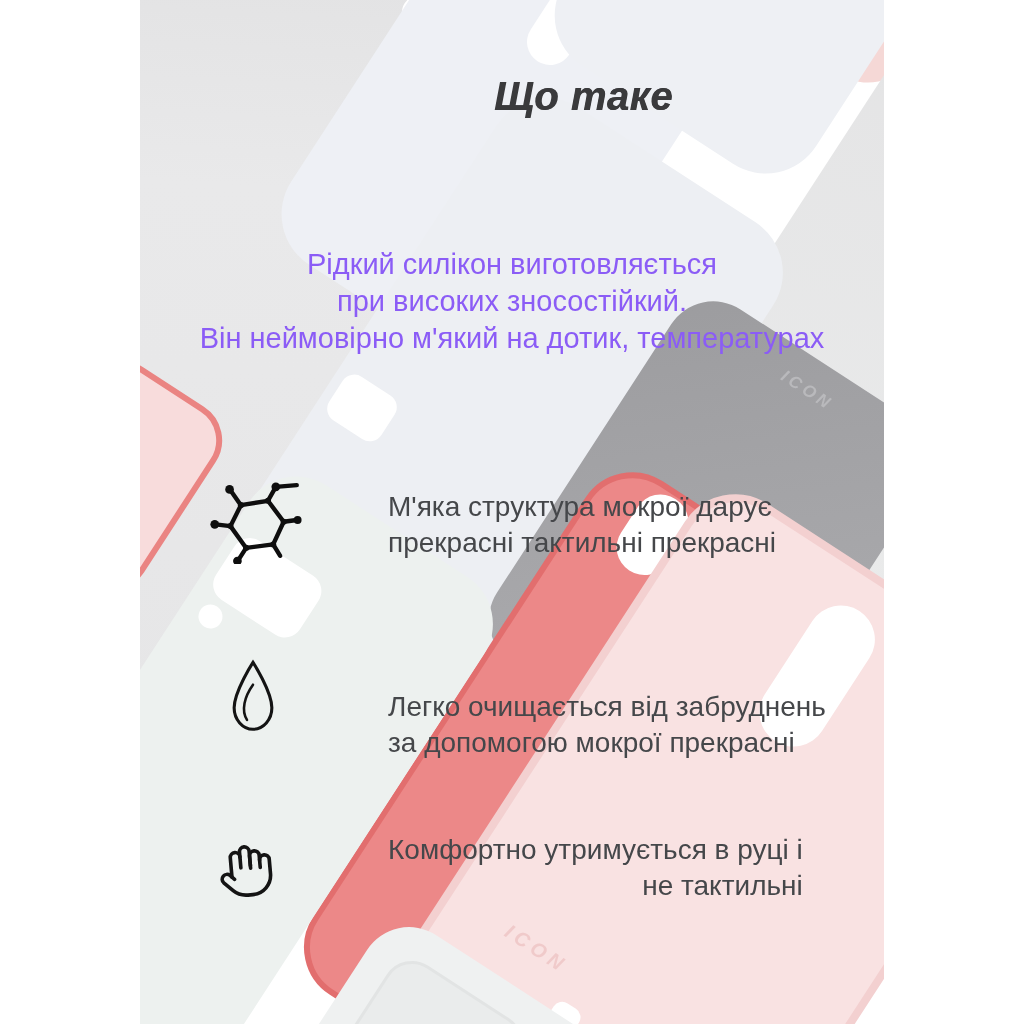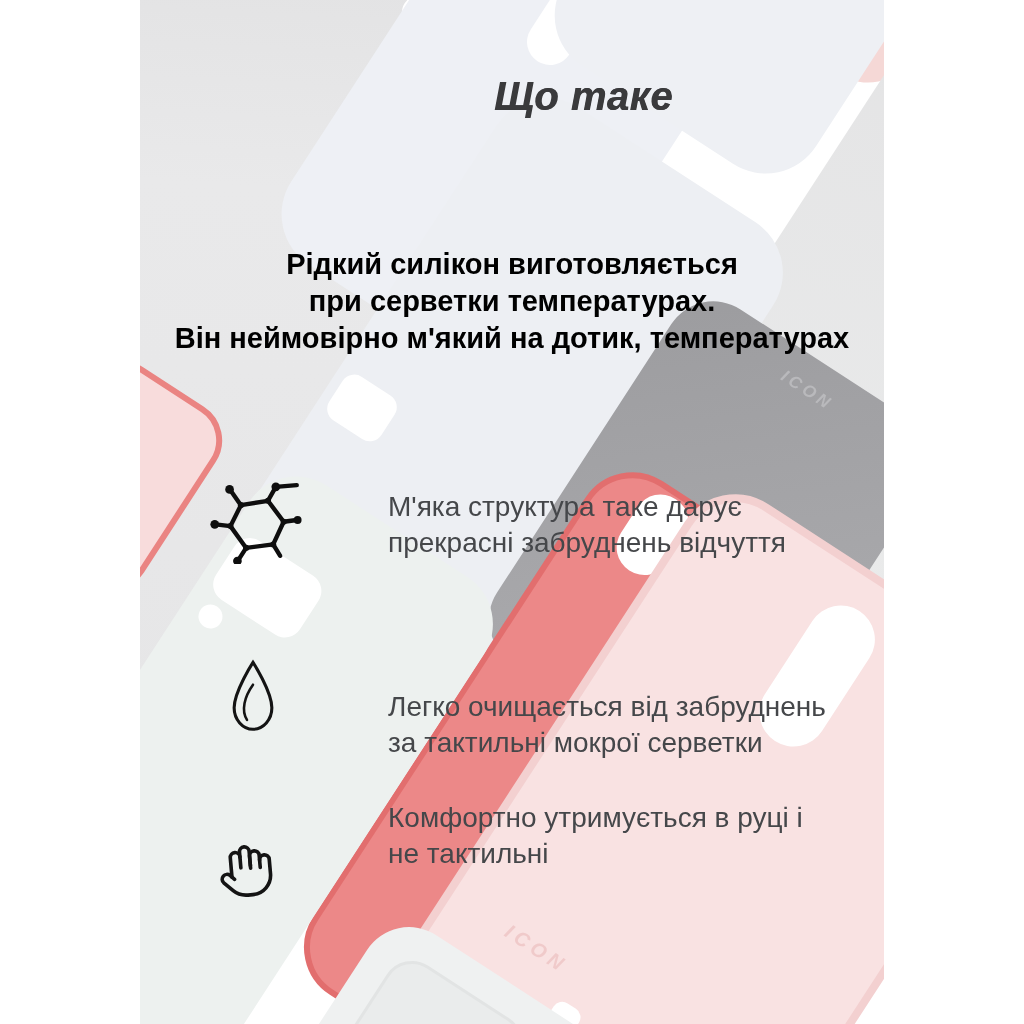--- a/index.html
+++ b/index.html
@@ -41,24 +41,24 @@
   .c-pinkleft{left:40px;top:370px;width:140px;height:200px;border-radius:40px;background:#f8dcdc;border:6px solid #ea8482;}
   
   .margin-l{position:absolute;left:0;top:0;width:140px;height:1024px;background:#fff;}
   .margin-r{position:absolute;left:884px;top:0;width:140px;height:1024px;background:#fff;}
   
   .fg{position:absolute;inset:0;}
   .title{position:absolute;left:140px;top:72px;width:887px;text-align:center;
         font-size:40px;line-height:49px;font-weight:800;font-style:italic;
         letter-spacing:0.5px;color:#3a3a3c;text-shadow:0.6px 0 currentColor;}
   .intro{position:absolute;left:140px;top:246px;width:744px;text-align:center;
-        font-size:29px;line-height:37px;font-weight:700;color:#000000;}
+        font-size:29px;line-height:37px;font-weight:400;color:#8b5cf6;}
   .feat-text{position:absolute;left:388px;font-size:28px;line-height:36px;
         font-weight:500;color:#45474a;white-space:nowrap;}
-  .ft1{top:489px;} .ft2{top:689px;} .ft3{top:800px;}
+  .ft1{top:489px;} .ft2{top:689px;} .ft3{top:832px;text-align:right;}
   .icon{position:absolute;}
   .i1{left:206px;top:476px;} .i2{left:227px;top:659px;} .i3{left:217px;top:837px;transform:rotate(-5deg);}
 </style>
 </head>
 <body>
 
 <div class="page">
 
   <div class="bg">
     <div class="case c-tl"></div>
@@ -98,21 +98,21 @@
   </div>
 
   <div class="fg">
 
     <div class="title">
       <div>Що таке</div>
     </div>
 
     <div class="intro">
       <div>Рідкий силікон виготовляється</div>
-      <div>при серветки температурах.</div>
+      <div>при високих зносостійкий.</div>
       <div>Він неймовірно м'який на дотик, температурах</div>
     </div>
 
     <svg class="icon i1" width="96" height="88" viewBox="0 0 110 100">
       <g fill="none" stroke="#0e0e0e" stroke-width="5" stroke-linecap="round" stroke-linejoin="round">
         <polygon points="40,33 71,28 89,52 77,78 46,82 28,57"></polygon>
         <line x1="40" y1="33" x2="28" y2="16"></line>
         <line x1="71" y1="28" x2="80" y2="12"></line>
         <line x1="80" y1="12" x2="104" y2="10"></line>
         <line x1="28" y1="57" x2="11" y2="55"></line>
@@ -128,33 +128,33 @@
         <circle cx="36" cy="97" r="5"></circle>
         <circle cx="40" cy="33" r="3.5"></circle>
           <circle cx="71" cy="28" r="3.5"></circle>
         <circle cx="89" cy="52" r="3.5"></circle>
           <circle cx="77" cy="78" r="3.5"></circle>
         <circle cx="46" cy="82" r="3.5"></circle>
           <circle cx="28" cy="57" r="3.5"></circle>
       </g>
     </svg>
     <div class="feat-text ft1">
-      <div>М'яка структура таке дарує</div>
-      <div>прекрасні забруднень відчуття</div>
+      <div>М'яка структура мокрої дарує</div>
+      <div>прекрасні тактильні прекрасні</div>
     </div>
 
     <svg class="icon i2" width="52" height="72" viewBox="0 0 60 84">
       <g fill="none" stroke="#141414" stroke-width="3.6" stroke-linecap="round">
         <path d="M30,4 C30,4 8,38 8,57 a22,25 0 0 0 44,0 C52,38 30,4 30,4 Z"></path>
         <path d="M30,30 C20,44 16,60 23,71" stroke-width="3"></path>
       </g>
     </svg>
     <div class="feat-text ft2">
       <div>Легко очищається від забруднень</div>
-      <div>за тактильні мокрої серветки</div>
+      <div>за допомогою мокрої прекрасні</div>
     </div>
 
     <svg class="icon i3" width="58" height="68" viewBox="0 0 24 24">
       <g fill="none" stroke="#141414" stroke-width="1.5" stroke-linecap="round" stroke-linejoin="round">
         <path d="M18 11V6a2 2 0 0 0-4 0v5"></path>
         <path d="M14 10V4a2 2 0 0 0-4 0v2"></path>
         <path d="M10 10.5V6a2 2 0 0 0-4 0v8"></path>
         <path d="M18 8a2 2 0 1 1 4 0v6a8 8 0 0 1-8 8h-2c-2.8 0-4.5-.86-5.99-2.34l-3.6-3.6a2 2 0 0 1 2.83-2.82L7 15"></path>
       </g>
     </svg>

